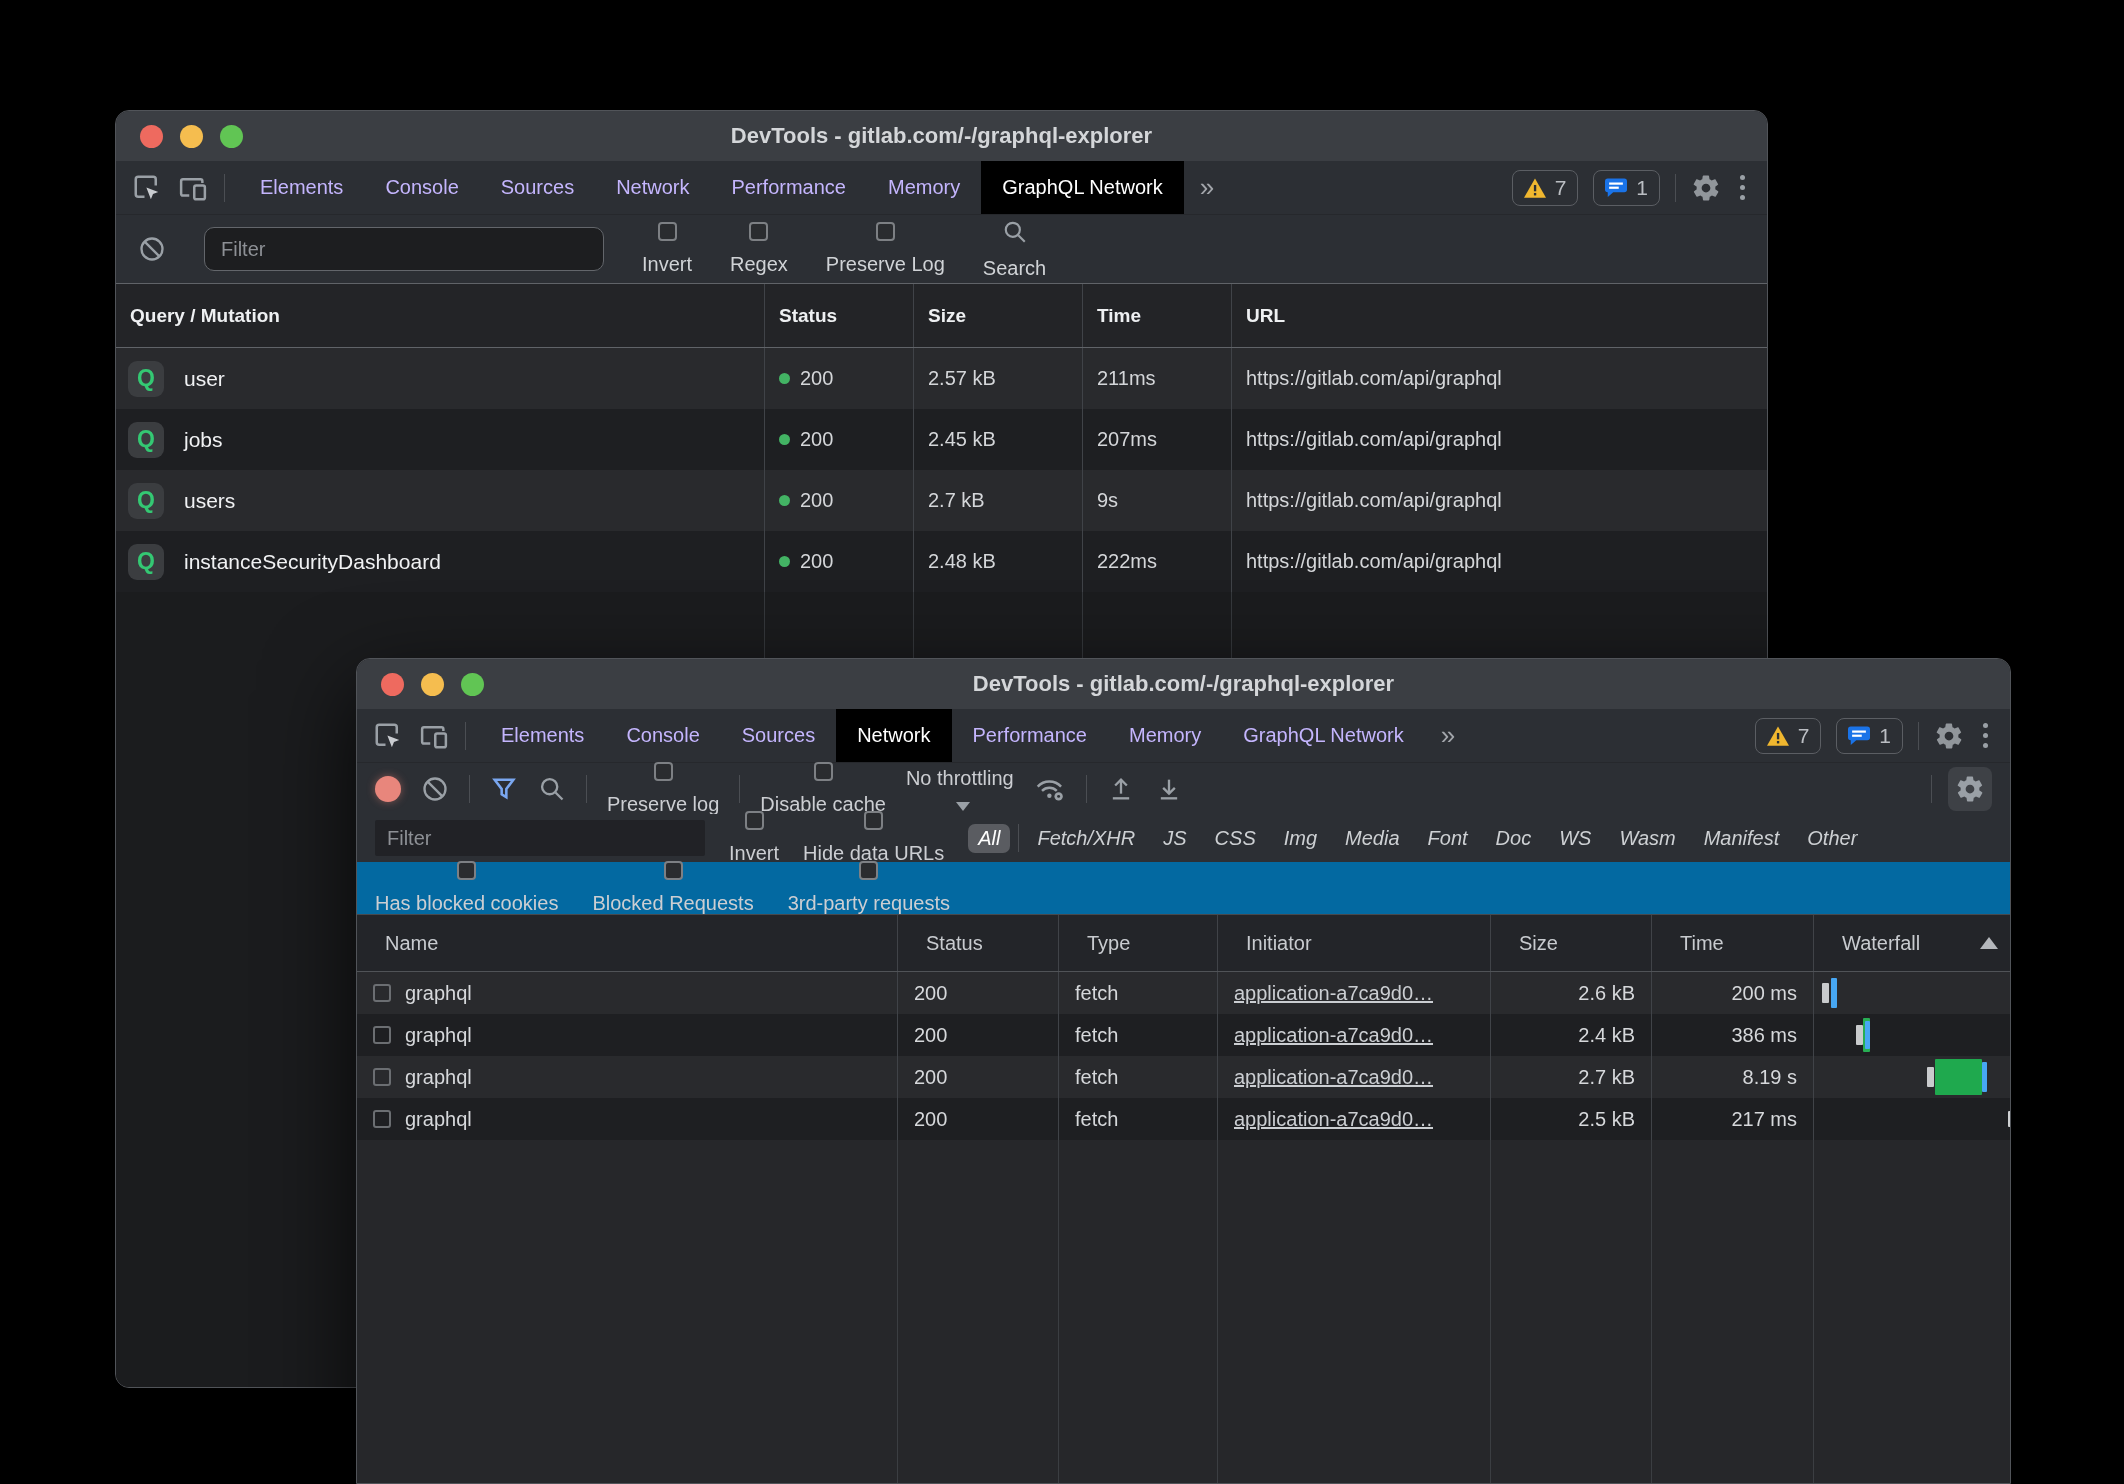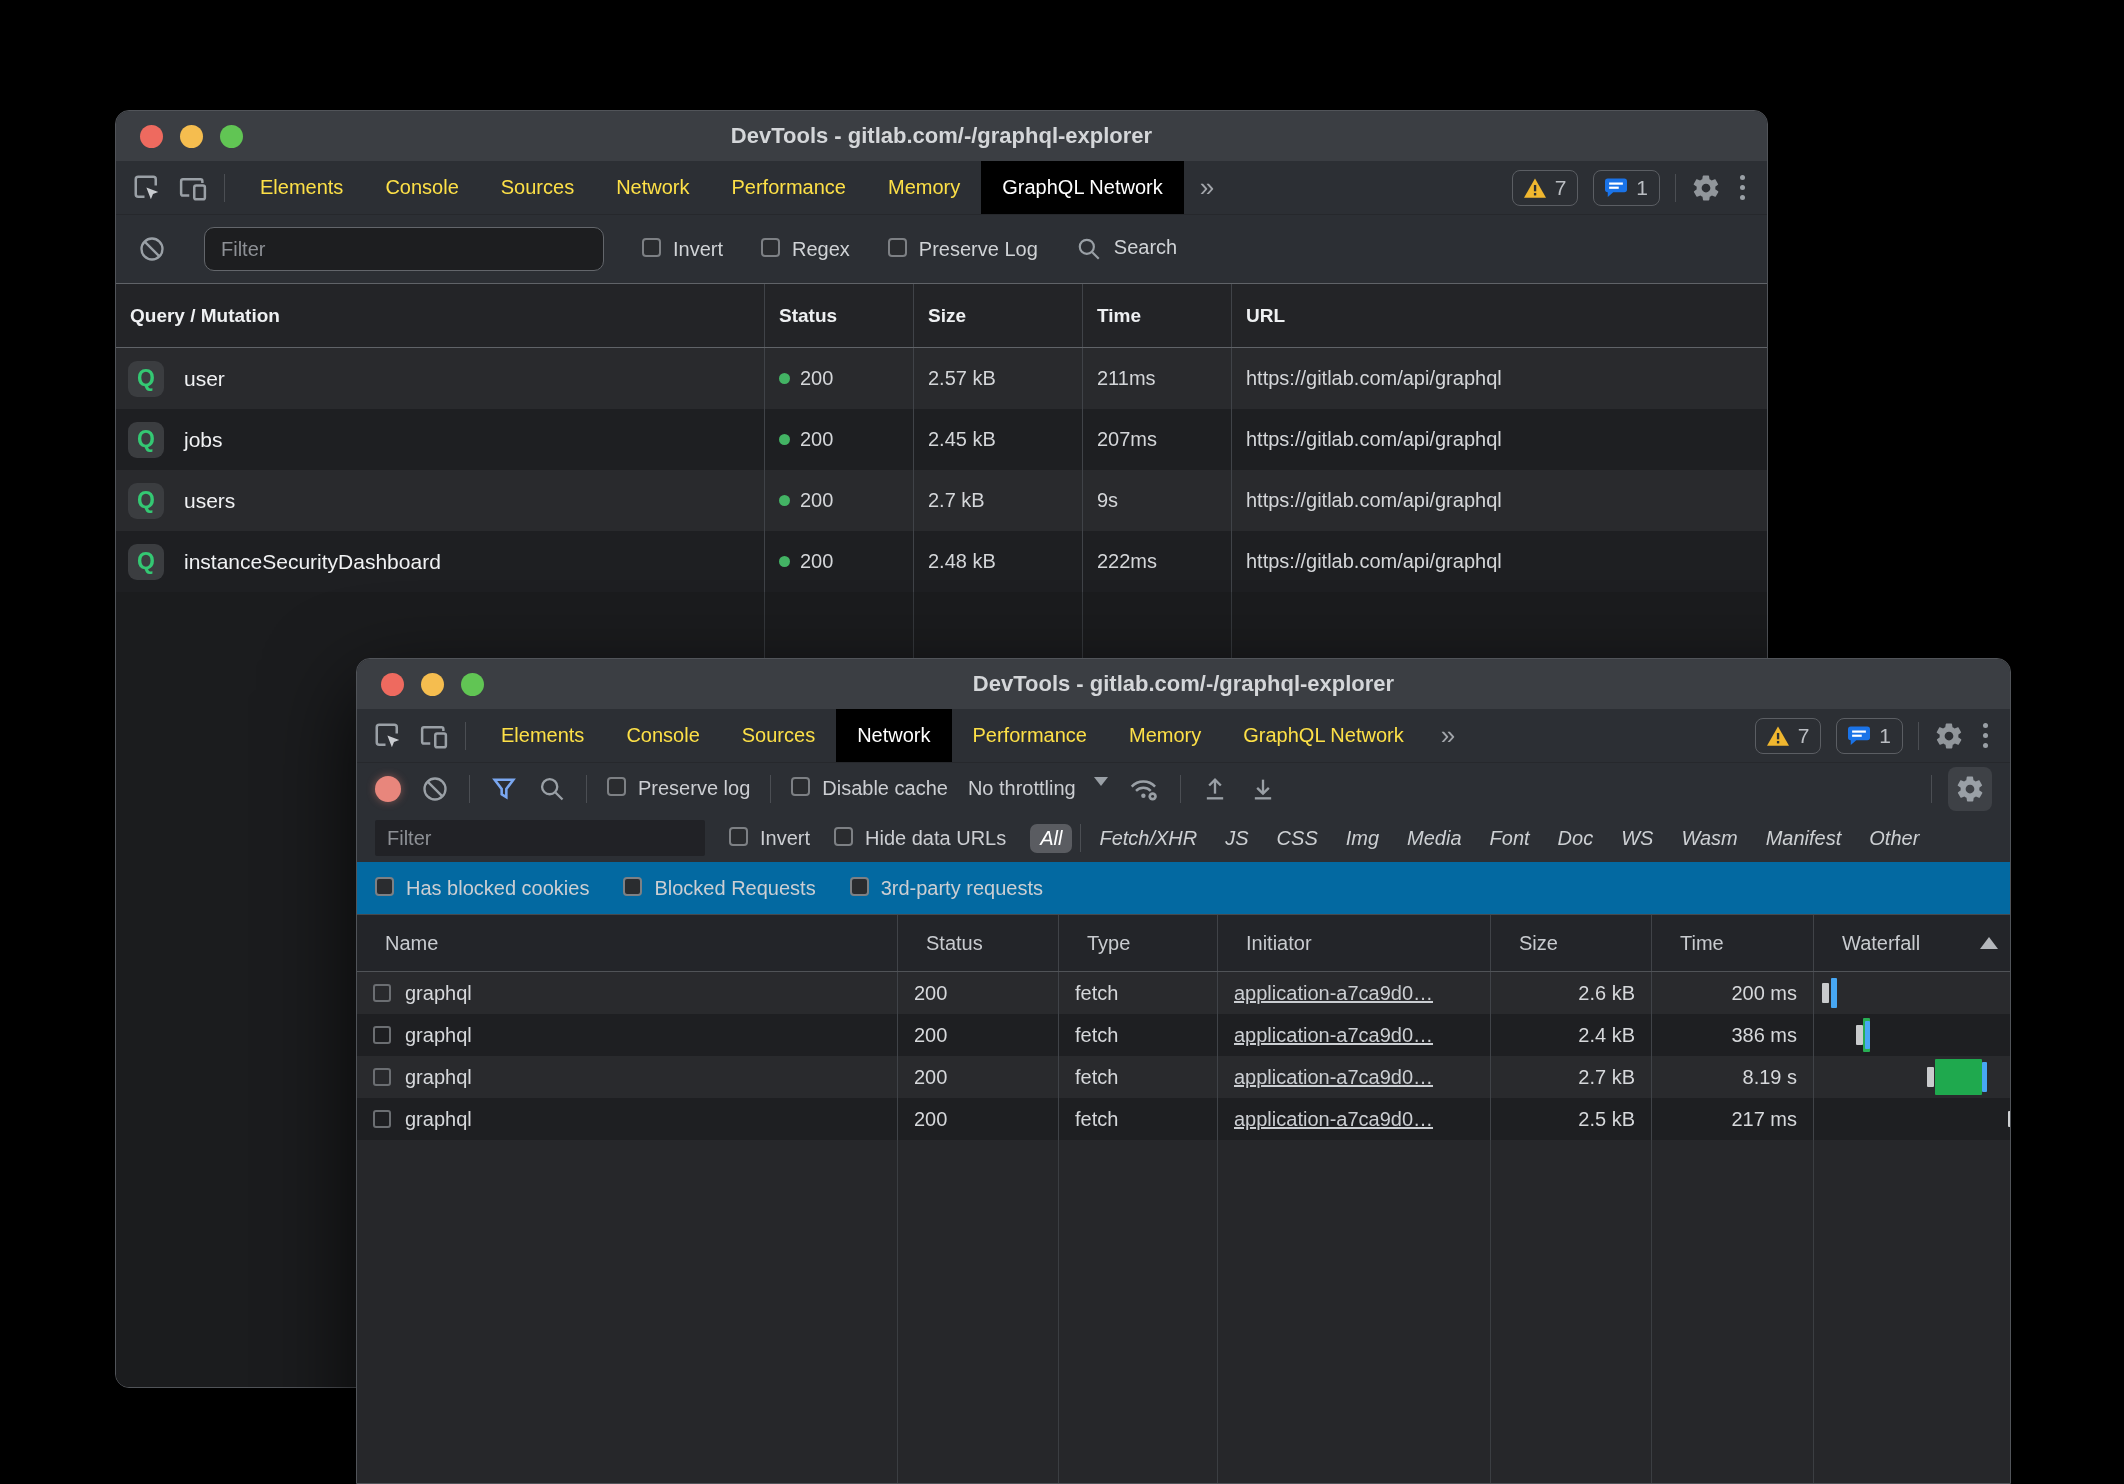--- a/index.html
+++ b/index.html
@@ -16,33 +16,33 @@
               position:relative; flex:0 0 auto; }
   .lights { position:absolute; left:24px; top:0; height:100%; display:flex; align-items:center; gap:17px; }
   .light { width:23px; height:23px; border-radius:50%; }
   .light.red{background:#ee6a5f;} .light.yellow{background:#f5bd4f;} .light.green{background:#61c554;}
   .title { font-size:22px; font-weight:bold; color:#d4d6d9; }
 
   .tabbar { height:53px; background:#2c2f34; display:flex; align-items:stretch; flex:0 0 auto;
             padding-left:16px; }
   .tool-icons { display:flex; align-items:center; gap:16px; padding-right:14px; }
   .vdiv { width:1px; height:28px; background:#4b4e53; align-self:center; }
-  .tab { display:flex; align-items:center; padding:0 21px; font-size:20px; color:#fde047; white-space:nowrap; }
+  .tab { display:flex; align-items:center; padding:0 21px; font-size:20px; color:#c4b5fd; white-space:nowrap; }
   .tab.selected { background:#000; color:#fff; font-weight:500; }
   .chevron { display:flex; align-items:center; padding:0 16px; color:#a2a5aa; font-size:26px; }
   .tab-right { margin-left:auto; display:flex; align-items:center; gap:15px; padding-right:18px; }
   .badge { display:flex; align-items:center; gap:9px; border:1px solid #5b5e63; border-radius:8px;
            padding:5px 11px; color:#bbbec3; font-size:21px; }
   .dots { display:flex; flex-direction:column; gap:5px; padding:0 4px; }
   .dots i { width:5px; height:5px; border-radius:50%; background:#9aa0a6; }
 
   .cb { width:19px; height:19px; border:2px solid #7d8084; border-radius:4px; background:#2a2c2f;
         flex:0 0 auto; }
   .label { font-size:20px; color:#ccced2; }
-  .group { display:flex; align-items:flex-start; gap:12px; }
+  .group { display:flex; align-items:center; gap:12px;flex-direction:column; }
 
   
   .actionbar { height:70px; background:#2c2f34; border-top:1px solid #26282c; border-bottom:1px solid #606368;
                display:flex; align-items:center; gap:38px; padding:0 22px; flex:0 0 auto; }
   .back-filter-input { width:400px; height:44px; background:#1d1e20; border:1.5px solid #63666b;
                border-radius:10px; color:#e8eaec; font-size:20px; padding:0 16px; outline:none; }
   .back-filter-input::placeholder { color:#8d9095; }
   .back .label { font-weight:500; color:#d0d3d6; }
 
   .grid-back { display:grid; grid-template-columns:648px 149px 169px 149px 538px; }

